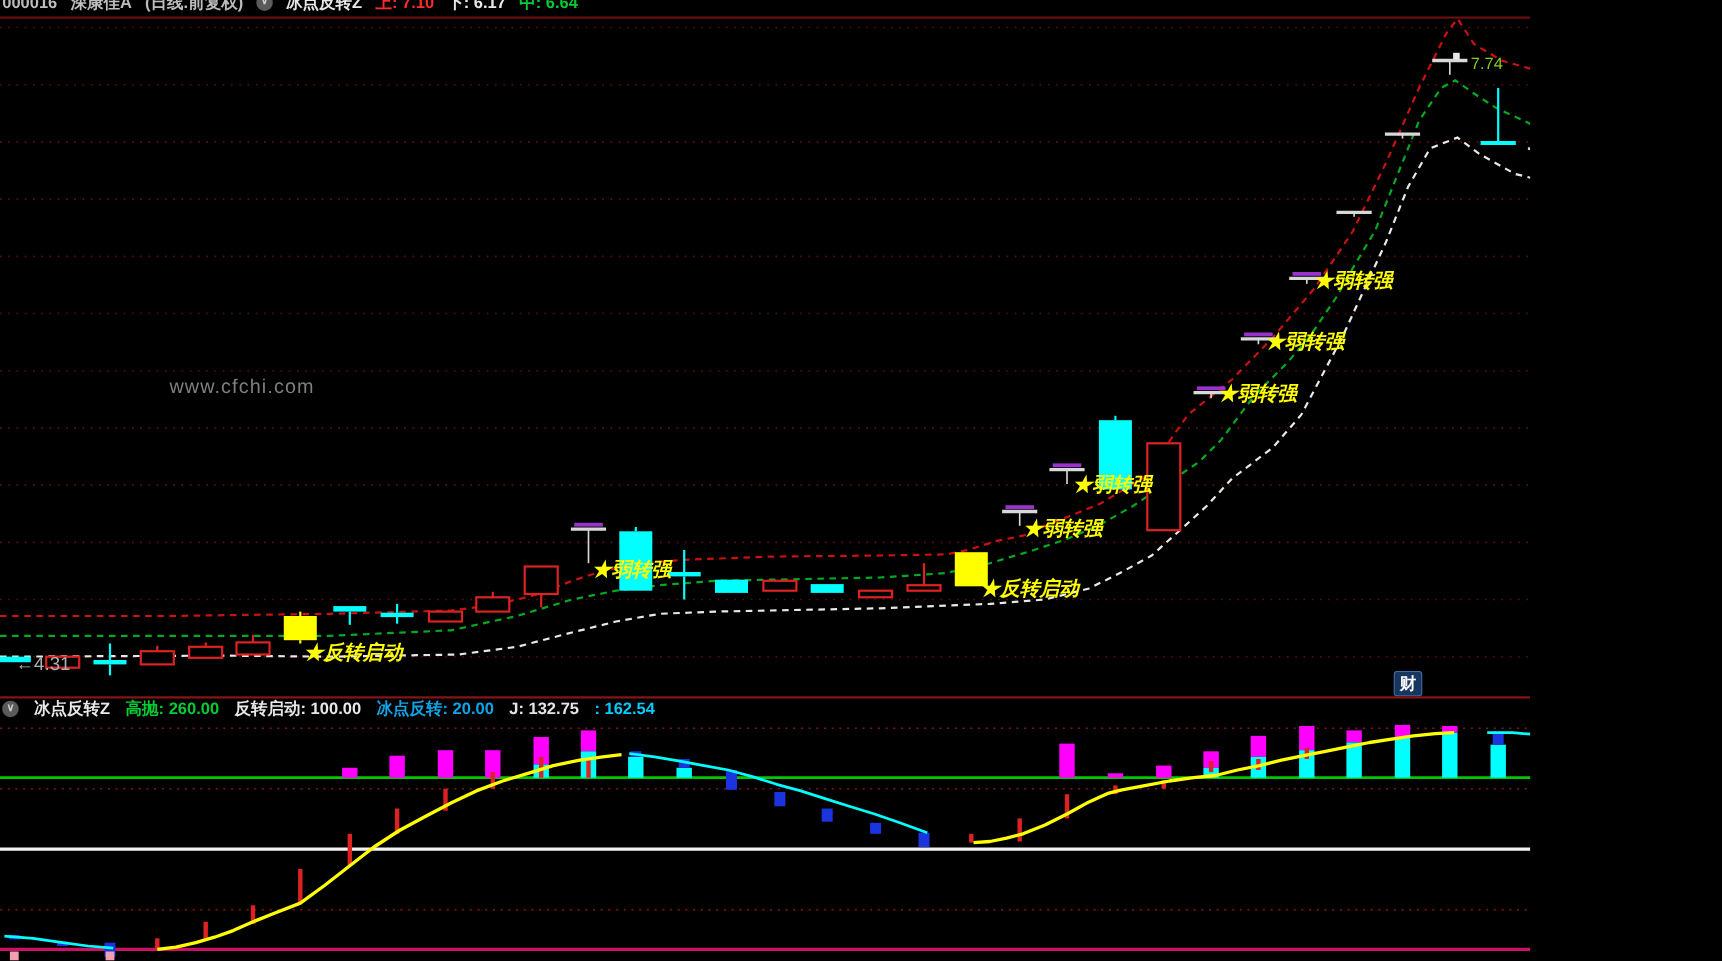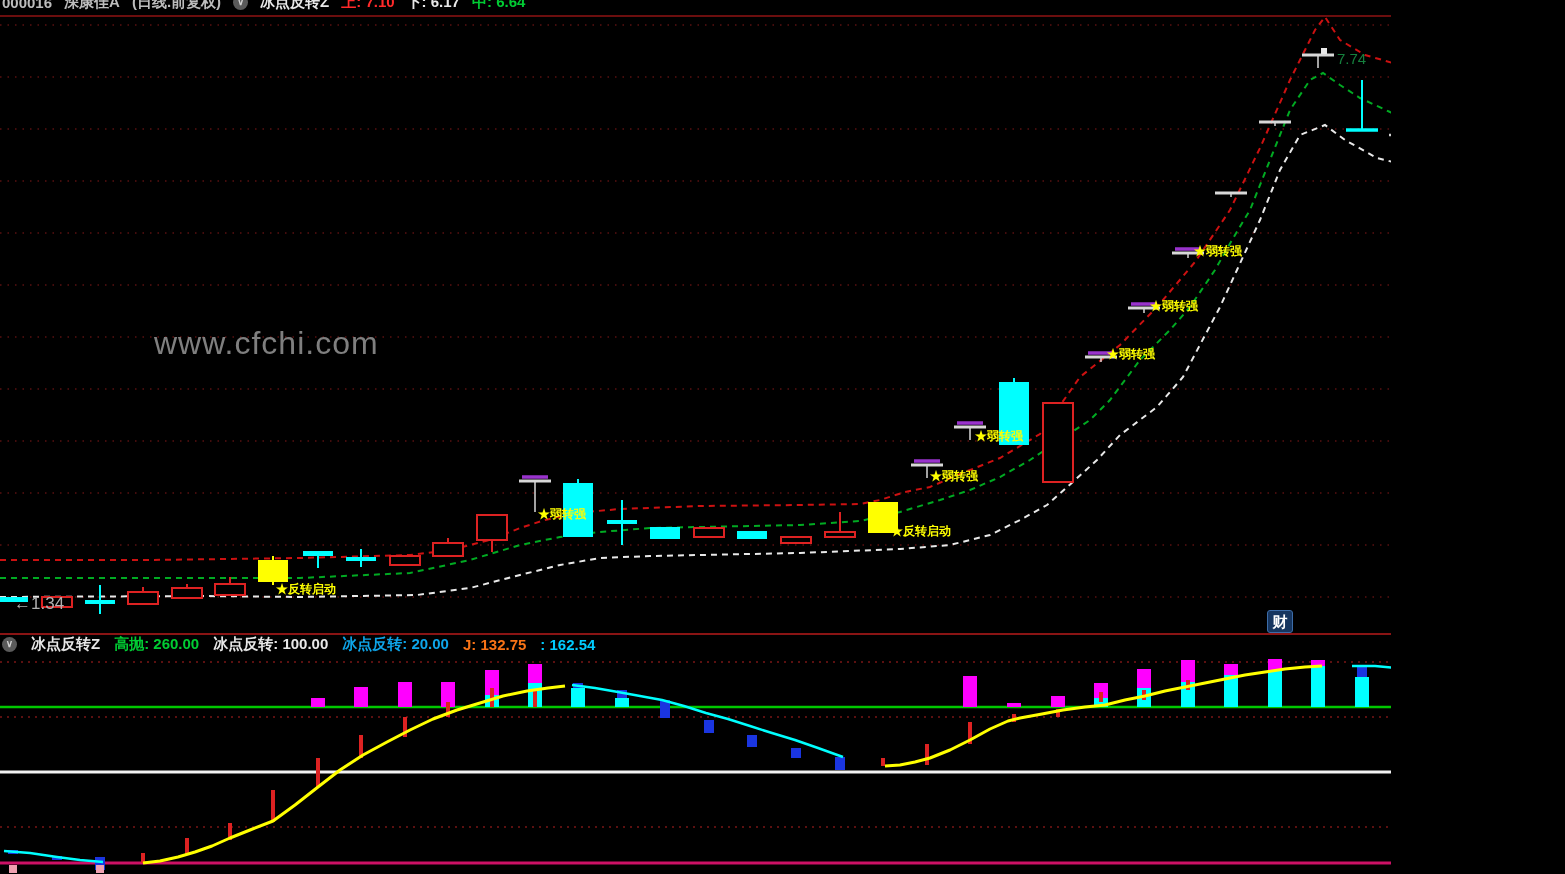--- a/index.html
+++ b/index.html
@@ -4,31 +4,31 @@
 <style>
   html,body{margin:0;padding:0;background:#000;}
   .screen{position:relative;width:1391px;height:874px;background:#000;overflow:hidden;
           font-family:"Liberation Sans",sans-serif;}
   svg{position:absolute;left:0;top:0;}
   .tophead{position:absolute;top:-7px;left:2px;display:flex;gap:12px;align-items:center;
            font-size:15px;font-weight:700;white-space:nowrap;z-index:5;}
   .subhead{position:absolute;top:635px;left:2px;display:flex;gap:14px;align-items:center;
            font-size:15px;font-weight:700;white-space:nowrap;z-index:5;}
   .g{color:#bdbdbd;} .w{color:#e8e8e8;} .r{color:#ff2a2a;} .gr{color:#00cc33;}
-  .mg{color:#0ea5e9;} .cy{color:#00ccff;} .jg{color:#f97316;}
+  .mg{color:#0ea5e9;} .cy{color:#00ccff;} .jg{color:#e5e5e5;}
   .icon-circle{width:15px;height:15px;border-radius:50%;background:#5a5a5a;color:#d0d0d0;
                font-size:10px;line-height:13px;text-align:center;display:inline-block;flex:0 0 auto;}
   .sepline{position:absolute;left:0;width:100%;z-index:4;}
   #sep-top{top:15px;height:2px;background:#6b0e0e;}
   #sep-mid{top:633px;height:2px;background:#8a1414;}
-  .sig{position:absolute;color:#ffff00;font-size:12px;font-weight:700;white-space:nowrap;z-index:3;}
-  #watermark{position:absolute;left:154px;top:325px;font-size:32px;color:#7f7f7f;
+  .sig{position:absolute;color:#ffff00;font-size:18px;font-weight:700;white-space:nowrap;z-index:3;font-style:italic;}
+  #watermark{position:absolute;left:154px;top:341px;font-size:18px;color:#7f7f7f;
              letter-spacing:1px;z-index:2;}
   #low-price{position:absolute;left:14px;top:594px;font-size:17px;color:#b0b0b0;z-index:3;}
-  #peak-price{position:absolute;left:1337px;top:50px;font-size:15px;color:#15803d;z-index:3;}
+  #peak-price{position:absolute;left:1337px;top:50px;font-size:15px;color:#84cc16;z-index:3;}
   #corner-badge{position:absolute;left:1267px;top:610px;width:24px;height:21px;background:#16355f;
                 border:1px solid #3c6ca8;border-radius:3px;color:#fff;font-size:15px;font-weight:700;
                 text-align:center;line-height:21px;z-index:3;}
   #labels{position:absolute;left:0;top:0;width:100%;height:100%;z-index:3;pointer-events:none;}
 </style>
 </head>
 <body>
 
 <div class="screen">
 
@@ -208,38 +208,38 @@
     <span class="w">冰点反转Z</span>
     <span class="r">上: 7.10</span>
     <span class="w">下: 6.17</span>
     <span class="gr">中: 6.64</span>
   </div>
 
   <div id="sep-top" class="sepline"></div>
   <div id="sep-mid" class="sepline"></div>
 
   <div id="watermark">www.cfchi.com</div>
-  <div id="low-price">←1.34</div>
+  <div id="low-price">←4.31</div>
   <div id="peak-price">7.74</div>
   <div id="corner-badge">财</div>
 
   <div id="labels">
       <div class="sig" style="left: 276px; top: 581px;">★反转启动</div>
       <div class="sig" style="left: 538px; top: 506px;">★弱转强</div>
       <div class="sig" style="left: 891px; top: 523px;">★反转启动</div>
       <div class="sig" style="left: 930px; top: 468px;">★弱转强</div>
       <div class="sig" style="left: 975px; top: 428px;">★弱转强</div>
       <div class="sig" style="left: 1107px; top: 346px;">★弱转强</div>
       <div class="sig" style="left: 1150px; top: 298px;">★弱转强</div>
       <div class="sig" style="left: 1194px; top: 243px;">★弱转强</div>
     </div>
 
   <div class="subhead">
     <span class="icon-circle">∨</span>
     <span class="w">冰点反转Z</span>
     <span class="gr">高抛: 260.00</span>
-    <span class="w">冰点反转: 100.00</span>
+    <span class="w">反转启动: 100.00</span>
     <span class="mg">冰点反转: 20.00</span>
     <span class="jg">J: 132.75</span>
     <span class="cy">: 162.54</span>
   </div>
 
 </div>
 
 </body></html>

